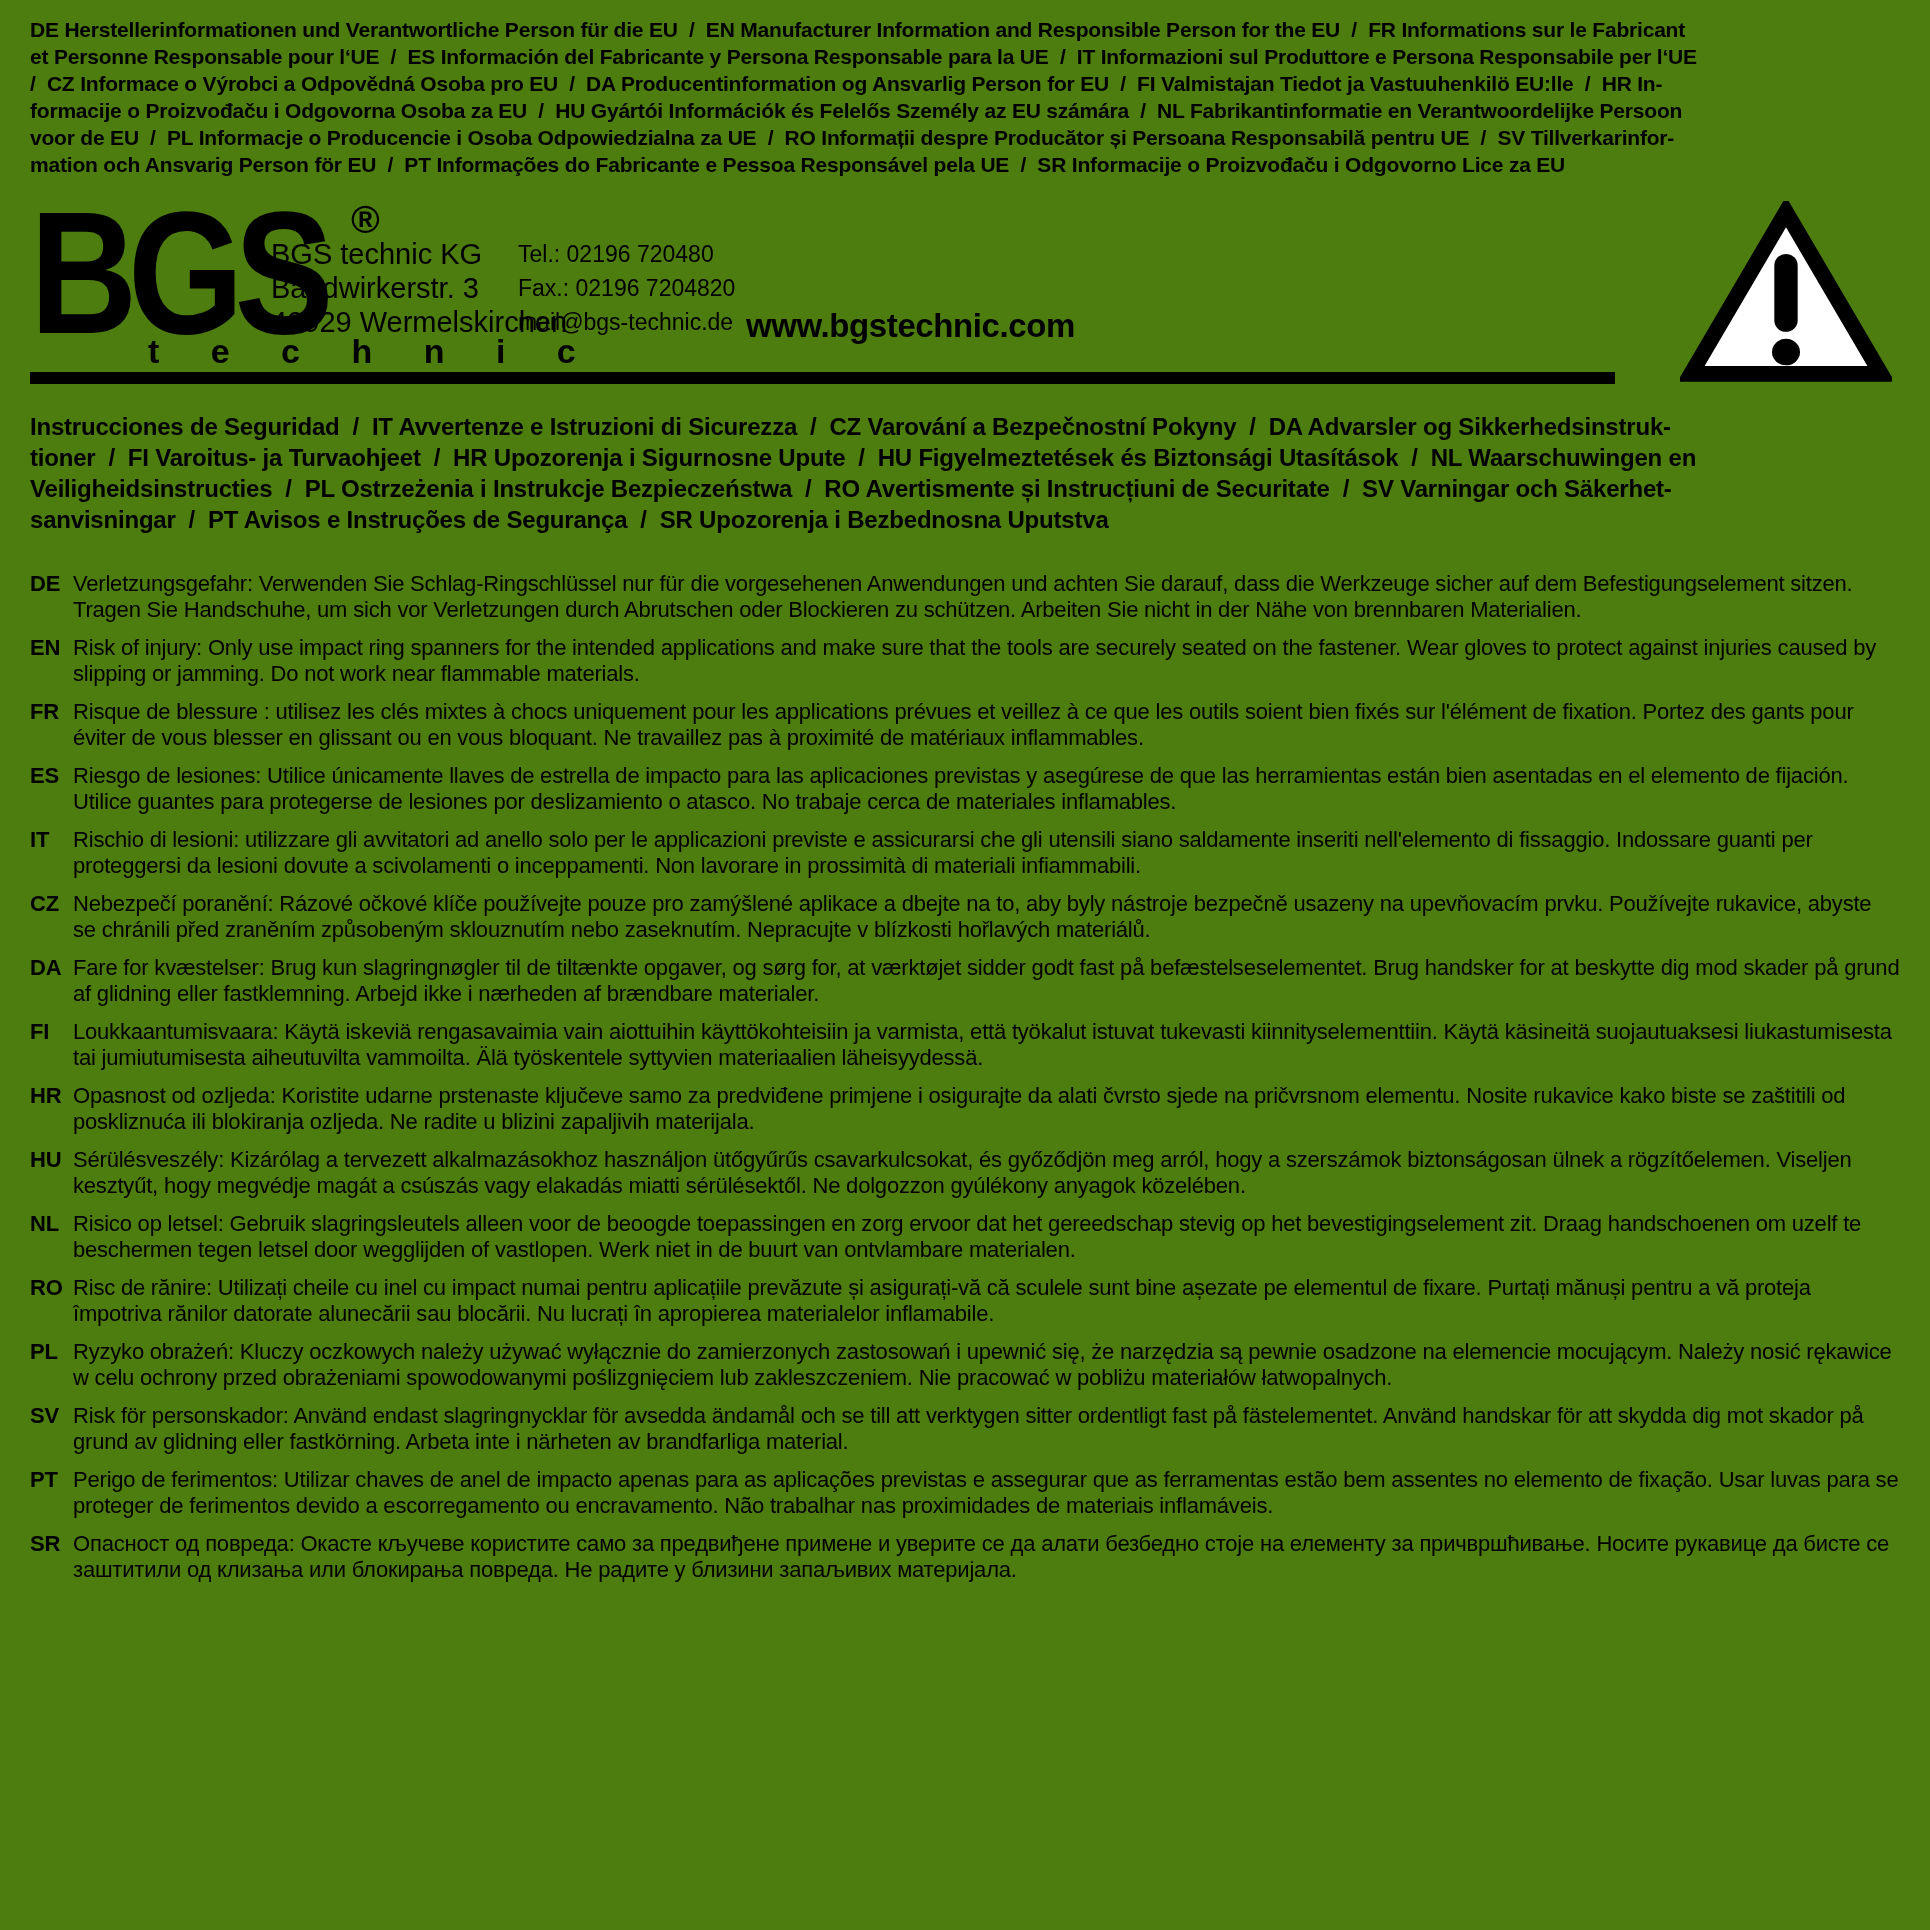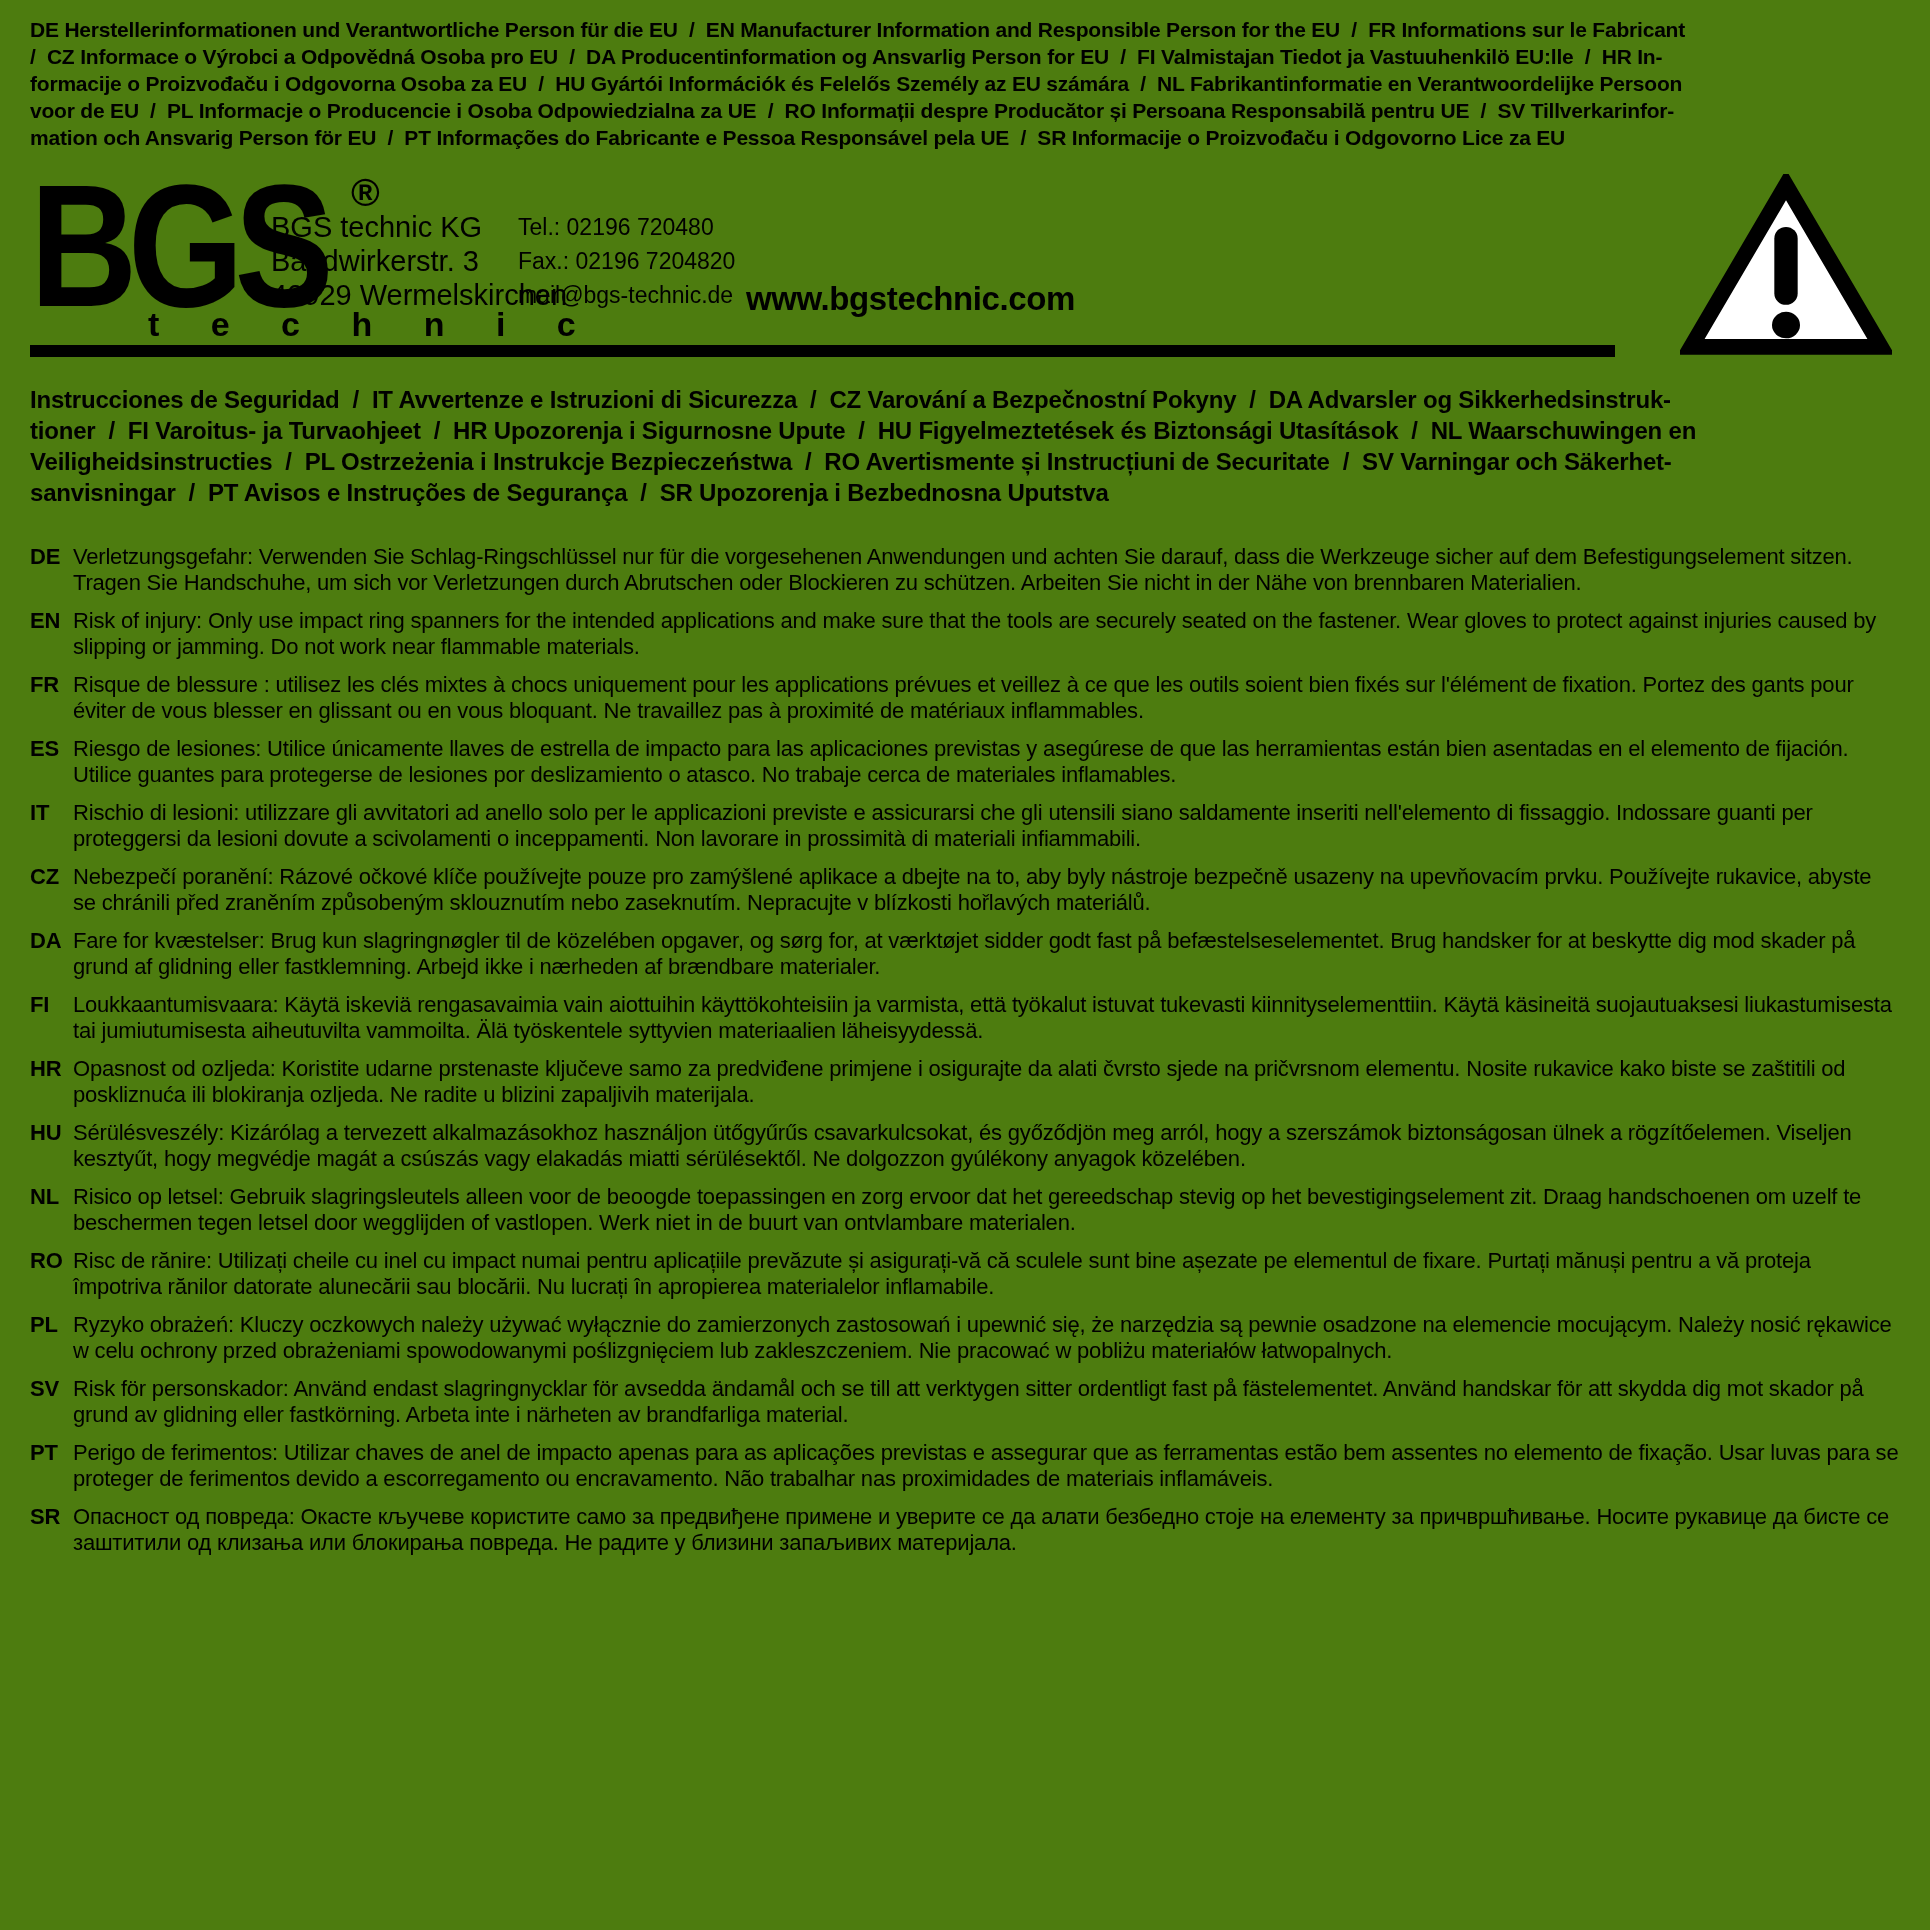--- a/index.html
+++ b/index.html
@@ -70,20 +70,21 @@
     text-align:left;
   }
 </style>
 </head>
 <body>
 
 <div class="page">
 
   <div class="hblock">
     <div class="hline">DE Herstellerinformationen und Verantwortliche Person für die EU  /  EN Manufacturer Information and Responsible Person for the EU  /  FR Informations sur le Fabricant</div>
+    <div class="hline">et Personne Responsable pour l‘UE  /  ES Información del Fabricante y Persona Responsable para la UE  /  IT Informazioni sul Produttore e Persona Responsabile per l‘UE</div>
     <div class="hline">/  CZ Informace o Výrobci a Odpovědná Osoba pro EU  /  DA Producentinformation og Ansvarlig Person for EU  /  FI Valmistajan Tiedot ja Vastuuhenkilö EU:lle  /  HR In-</div>
     <div class="hline">formacije o Proizvođaču i Odgovorna Osoba za EU  /  HU Gyártói Információk és Felelős Személy az EU számára  /  NL Fabrikantinformatie en Verantwoordelijke Persoon</div>
     <div class="hline">voor de EU  /  PL Informacje o Producencie i Osoba Odpowiedzialna za UE  /  RO Informații despre Producător și Persoana Responsabilă pentru UE  /  SV Tillverkarinfor-</div>
     <div class="hline">mation och Ansvarig Person för EU  /  PT Informações do Fabricante e Pessoa Responsável pela UE  /  SR Informacije o Proizvođaču i Odgovorno Lice za EU</div>
   </div>
 
   <div class="brand">
     <div class="logo">
       <span class="logo-text">BGS</span>
       <span class="logo-reg">®</span>
@@ -140,21 +141,21 @@
     <div class="witem">
       <div class="wcode">IT</div>
       <div class="wtext">Rischio di lesioni: utilizzare gli avvitatori ad anello solo per le applicazioni previste e assicurarsi che gli utensili siano saldamente inseriti nell'elemento di fissaggio. Indossare guanti per proteggersi da lesioni dovute a scivolamenti o inceppamenti. Non lavorare in prossimità di materiali infiammabili.</div>
     </div>
     <div class="witem">
       <div class="wcode">CZ</div>
       <div class="wtext">Nebezpečí poranění: Rázové očkové klíče používejte pouze pro zamýšlené aplikace a dbejte na to, aby byly nástroje bezpečně usazeny na upevňovacím prvku. Používejte rukavice, abyste se chránili před zraněním způsobeným sklouznutím nebo zaseknutím. Nepracujte v blízkosti hořlavých materiálů.</div>
     </div>
     <div class="witem">
       <div class="wcode">DA</div>
-      <div class="wtext">Fare for kvæstelser: Brug kun slagringnøgler til de közelében opgaver, og sørg for, at værktøjet sidder godt fast på befæstelseselementet. Brug handsker for at beskytte dig mod skader på grund af glidning eller fastklemning. Arbejd ikke i nærheden af brændbare materialer.</div>
+      <div class="wtext">Fare for kvæstelser: Brug kun slagringnøgler til de tiltænkte opgaver, og sørg for, at værktøjet sidder godt fast på befæstelseselementet. Brug handsker for at beskytte dig mod skader på grund af glidning eller fastklemning. Arbejd ikke i nærheden af brændbare materialer.</div>
     </div>
     <div class="witem">
       <div class="wcode">FI</div>
       <div class="wtext">Loukkaantumisvaara: Käytä iskeviä rengasavaimia vain aiottuihin käyttökohteisiin ja varmista, että työkalut istuvat tukevasti kiinnityselementtiin. Käytä käsineitä suojautuaksesi liukastumisesta tai jumiutumisesta aiheutuvilta vammoilta. Älä työskentele syttyvien materiaalien läheisyydessä.</div>
     </div>
     <div class="witem">
       <div class="wcode">HR</div>
       <div class="wtext">Opasnost od ozljeda: Koristite udarne prstenaste ključeve samo za predviđene primjene i osigurajte da alati čvrsto sjede na pričvrsnom elementu. Nosite rukavice kako biste se zaštitili od poskliznuća ili blokiranja ozljeda. Ne radite u blizini zapaljivih materijala.</div>
     </div>
     <div class="witem">

